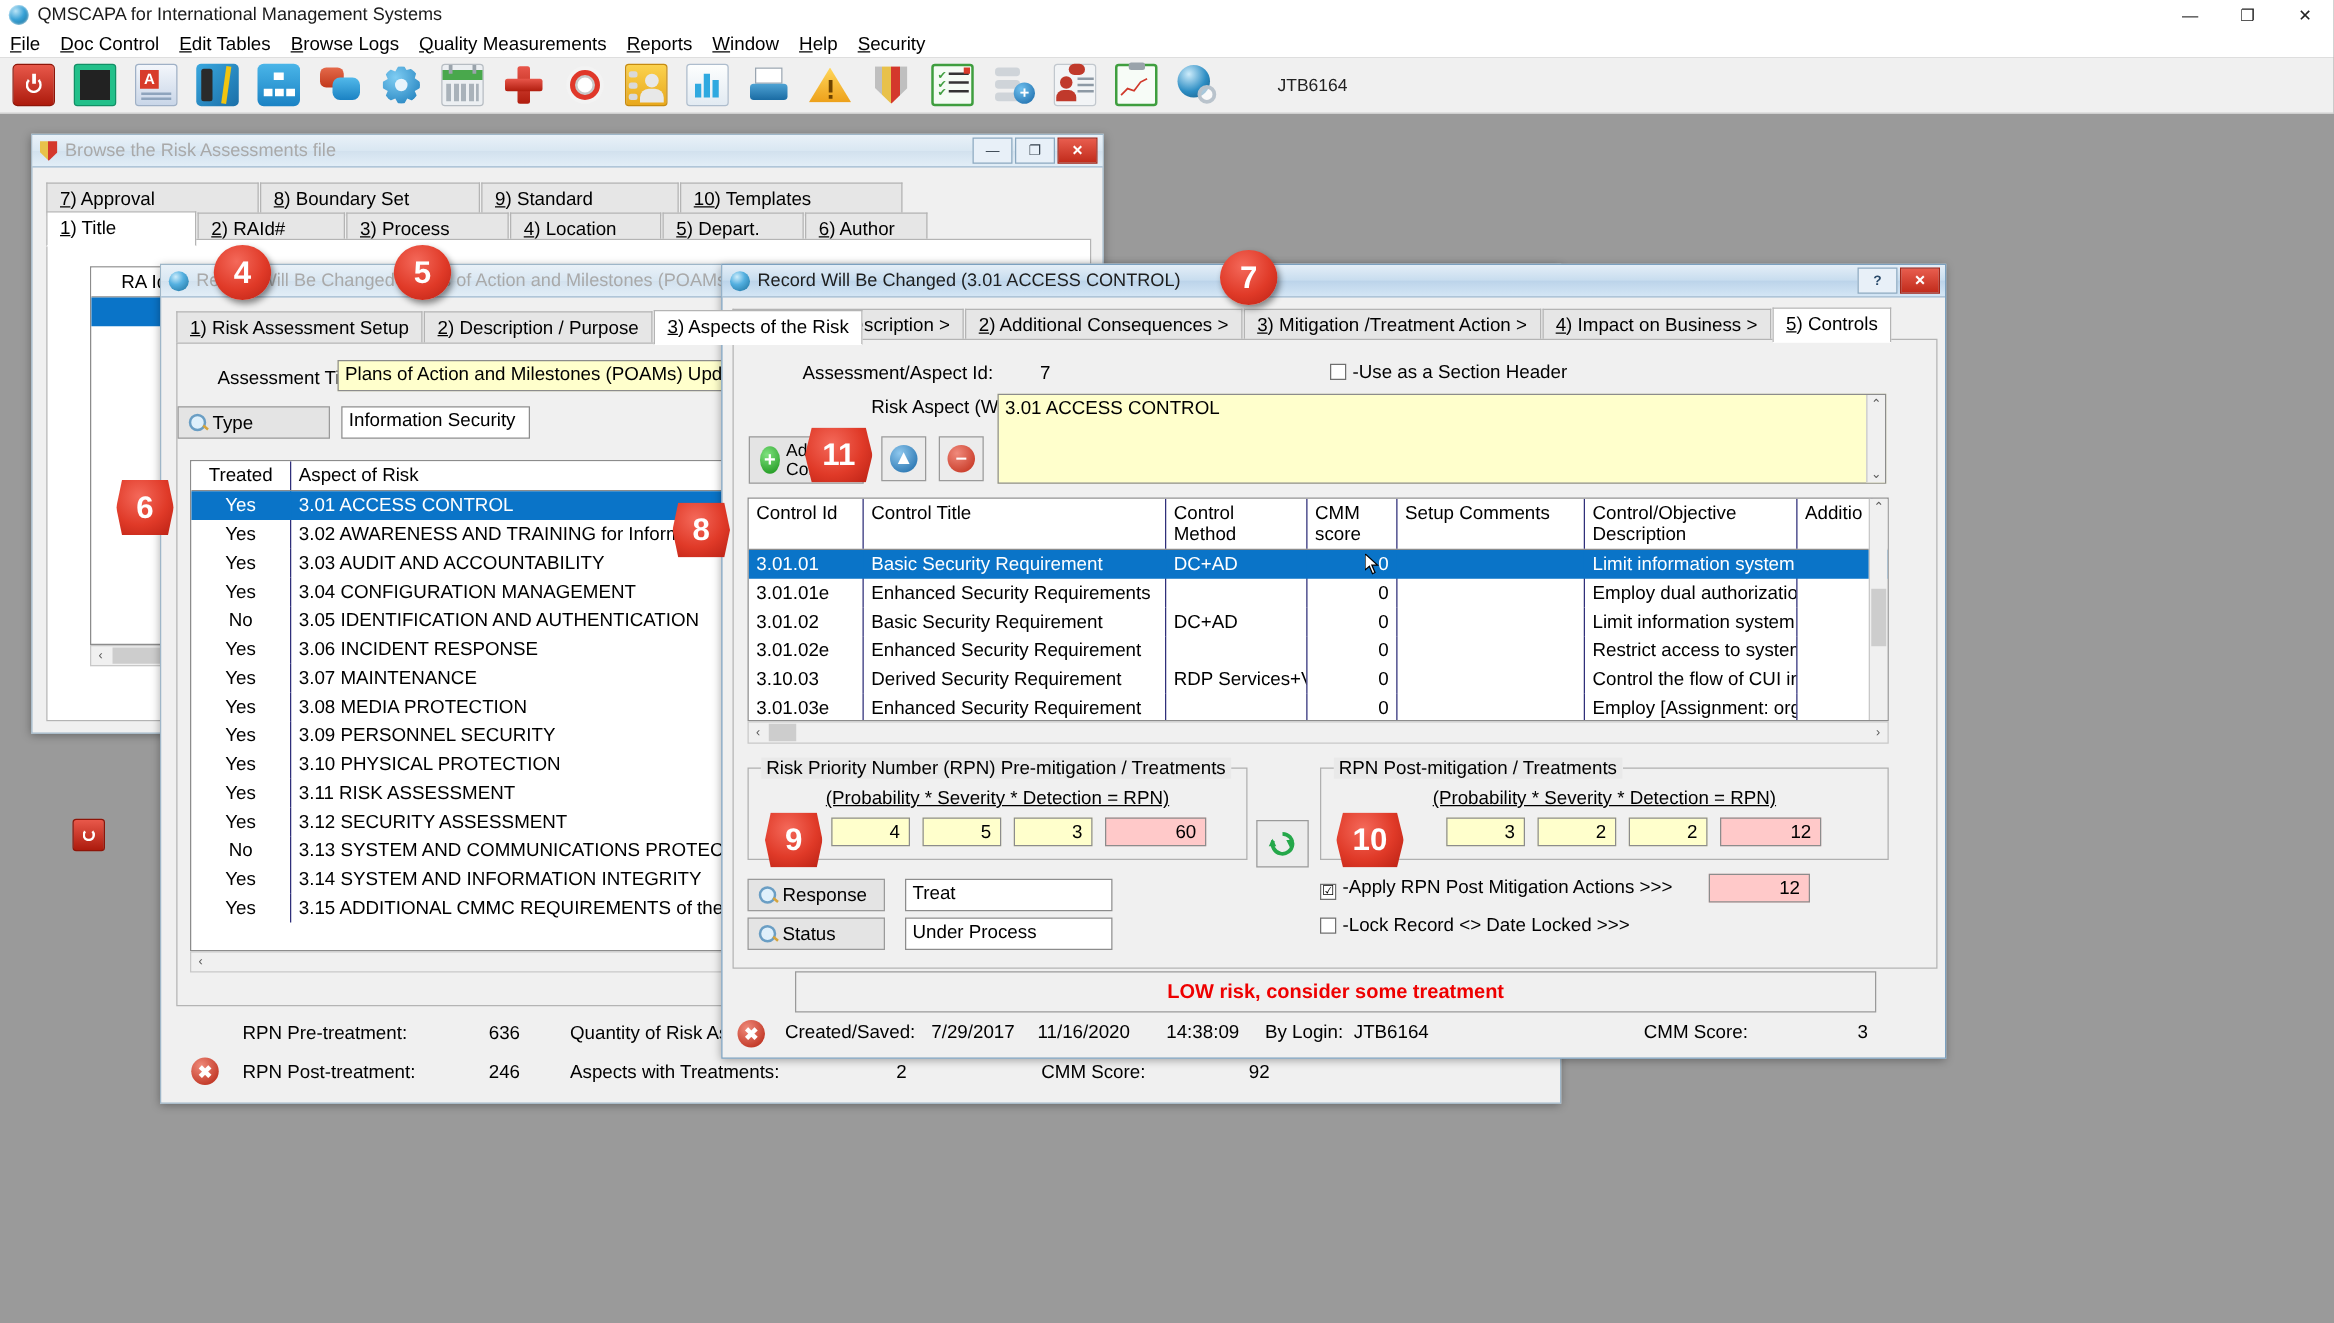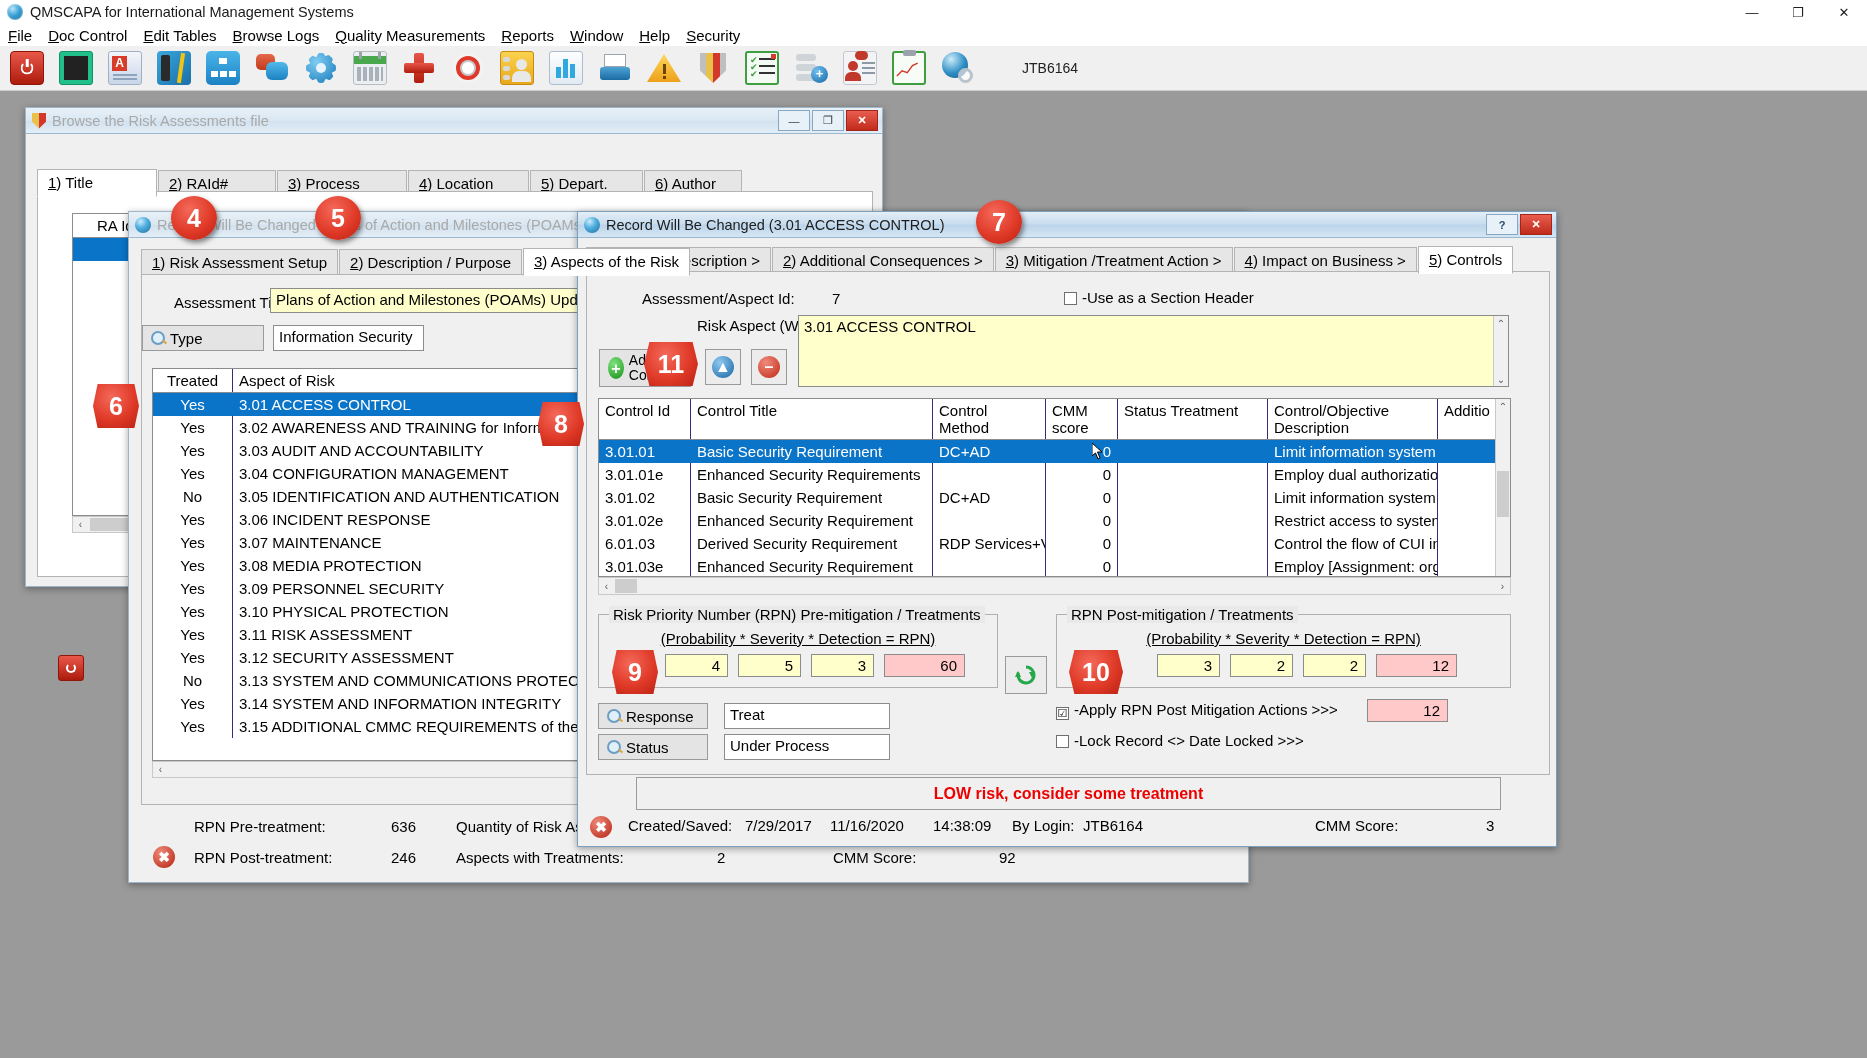--- a/index.html
+++ b/index.html
@@ -301,20 +301,34 @@
   <div class="win-tb inactive">
     <div class="win-tb-icon shield"></div>
     <div class="win-tb-text dim">Browse the Risk Assessments file</div>
     <div class="tb-ctl">
       <div class="tb-sq">—</div>
       <div class="tb-sq">❐</div>
       <div class="tb-sq red">✕</div>
     </div>
   </div>
 
+  <div class="tabrow" style="position:absolute;left:11px;top:38px;">
+    <div class="tab" style="width:170px;">
+      <u>7</u><span>) Approval</span>
+    </div>
+    <div class="tab" style="width:176px;">
+      <u>8</u><span>) Boundary Set</span>
+    </div>
+    <div class="tab" style="width:158px;">
+      <u>9</u><span>) Standard</span>
+    </div>
+    <div class="tab" style="width:178px;">
+      <u>10</u><span>) Templates</span>
+    </div>
+  </div>
 
   <div class="tabrow" style="position:absolute;left:11px;top:61px;">
     <div class="tab active" style="width:120px;">
       <u>1</u><span>) Title</span>
     </div>
     <div class="tab" style="width:118px;">
       <u>2</u><span>) RAId#</span>
     </div>
     <div class="tab" style="width:130px;">
       <u>3</u><span>) Process</span>
@@ -549,21 +563,21 @@
     <div class="circbtn" style="position:absolute;left:164px;top:77px;">
       <span class="dot red">–</span>
     </div>
 
     <div class="grid" style="position:absolute;left:11px;top:126px;width:913px;height:179px;">
       <div class="grid-head">
         <div style="width:92px;">Control Id</div>
         <div style="width:242px;">Control Title</div>
         <div style="width:113px;">Control Method</div>
         <div style="width:72px;">CMM score</div>
-        <div style="width:150px;">Status Treatment</div>
+        <div style="width:150px;">Setup Comments</div>
         <div style="width:170px;">Control/Objective Description</div>
         <div style="width:60px;">Additio</div>
       </div>
       <div id="controls-rows">
           <div class="grow sel">
             <div style="width: 92px;">3.01.01</div>
             <div style="width: 242px;">Basic Security Requirement</div>
             <div style="width: 113px;">DC+AD</div>
             <div style="width: 72px; text-align: right;">0</div>
             <div style="width: 150px;"></div>
@@ -591,21 +605,21 @@
           <div class="grow">
             <div style="width: 92px;">3.01.02e</div>
             <div style="width: 242px;">Enhanced Security Requirement</div>
             <div style="width: 113px;"></div>
             <div style="width: 72px; text-align: right;">0</div>
             <div style="width: 150px;"></div>
             <div style="width: 170px;">Restrict access to systems a</div>
             <div style="width: 60px;"></div>
           </div>
           <div class="grow">
-            <div style="width: 92px;">6.01.03</div>
+            <div style="width: 92px;">3.10.03</div>
             <div style="width: 242px;">Derived Security Requirement</div>
             <div style="width: 113px;">RDP Services+VLA</div>
             <div style="width: 72px; text-align: right;">0</div>
             <div style="width: 150px;"></div>
             <div style="width: 170px;">Control the flow of CUI in ac</div>
             <div style="width: 60px;"></div>
           </div>
           <div class="grow">
             <div style="width: 92px;">3.01.03e</div>
             <div style="width: 242px;">Enhanced Security Requirement</div>

